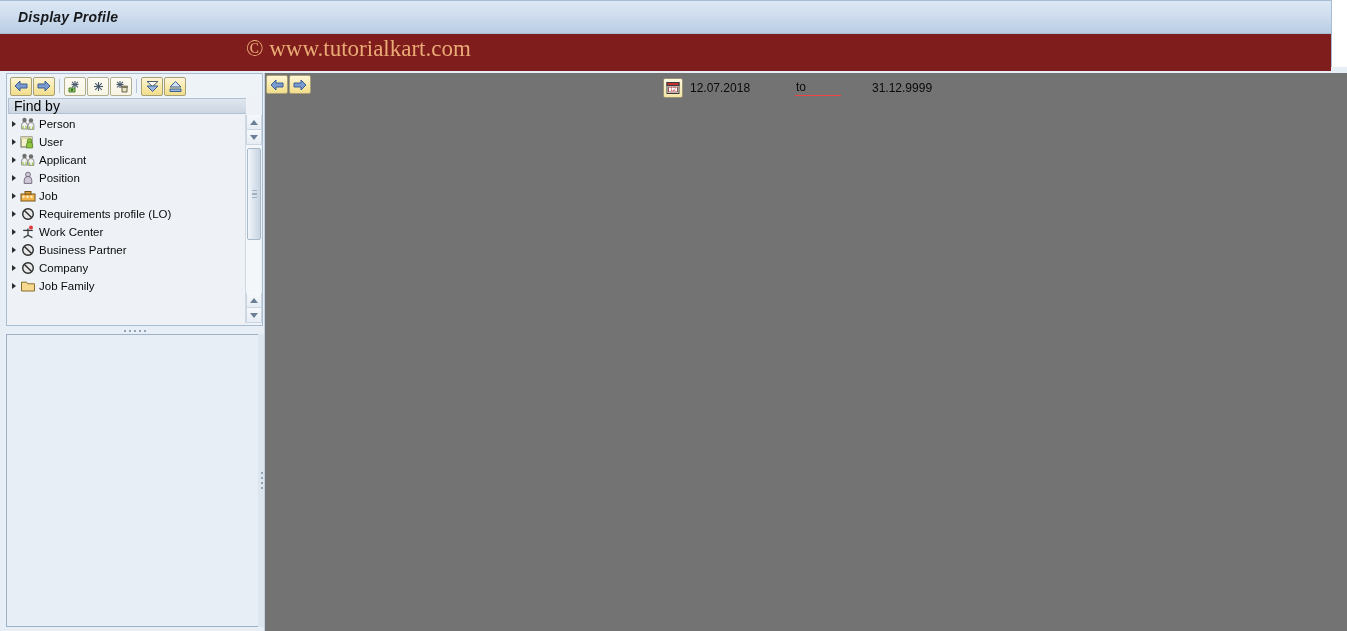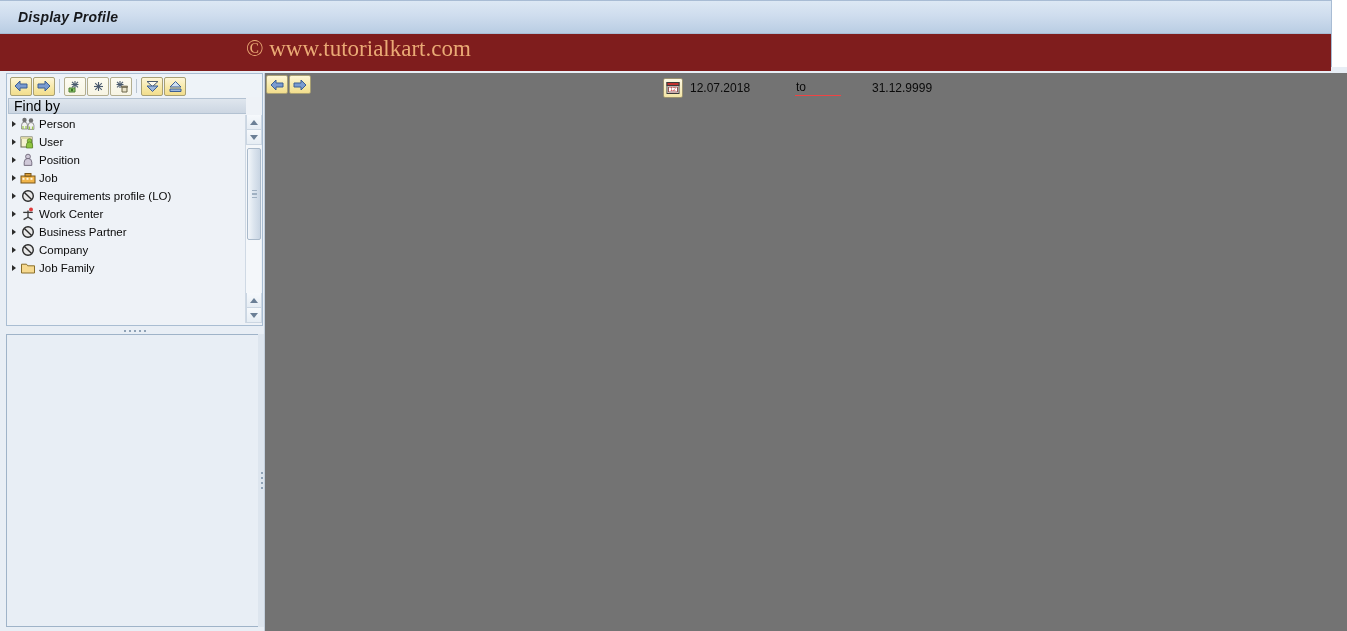--- a/index.html
+++ b/index.html
@@ -421,20 +421,34 @@
           <svg width="16" height="14" viewBox="0 0 16 14">
             <rect x="1" y="2" width="11" height="10" fill="#f5f2cf" stroke="#6b6b4f" stroke-width="1"></rect>
             <path d="M1 2 L12 2 L12 4 L1 4 z" fill="#dcd7a6"></path>
             <circle cx="9.5" cy="6" r="2.3" fill="#8fc441" stroke="#4e7a1d" stroke-width=".7"></circle>
             <path d="M6.4 13 v-3 a3.1 3.1 0 0 1 6.2 0 v3 z" fill="#8fc441" stroke="#4e7a1d" stroke-width=".7"></path>
           </svg>
         </span>
         <span class="tlabel">User</span>
       </div>
 
+      <div class="tree-row">
+        <span class="expander"></span>
+        <span class="ticon">
+          <svg width="16" height="14" viewBox="0 0 16 14">
+            <circle cx="4.5" cy="3" r="2.2" fill="#6f6f6f"></circle>
+            <path d="M1.6 12 v-4 a2.9 2.9 0 0 1 5.8 0 v4 z" fill="#f2f2f2" stroke="#7a7a7a" stroke-width=".8"></path>
+            <path d="M2.4 12 h1.2 v-3 h-1.2 z M5.4 12 h1.2 v-3 h-1.2 z" fill="#9bc84a"></path>
+            <circle cx="11" cy="3.4" r="2.2" fill="#6f6f6f"></circle>
+            <path d="M8.1 12.4 v-4 a2.9 2.9 0 0 1 5.8 0 v4 z" fill="#f2f2f2" stroke="#7a7a7a" stroke-width=".8"></path>
+            <path d="M8.9 12.4 h1.2 v-3 h-1.2 z M11.9 12.4 h1.2 v-3 h-1.2 z" fill="#9bc84a"></path>
+          </svg>
+        </span>
+        <span class="tlabel">Applicant</span>
+      </div>
 
       <div class="tree-row">
         <span class="expander"></span>
         <span class="ticon">
           <svg width="16" height="14" viewBox="0 0 16 14">
             <circle cx="8" cy="3.6" r="2.4" fill="#cfc8d8" stroke="#6d6577" stroke-width=".9"></circle>
             <path d="M4.2 12.4 v-3.2 a3.8 3.8 0 0 1 7.6 0 v3.2 z" fill="#cfc8d8" stroke="#6d6577" stroke-width=".9"></path>
           </svg>
         </span>
         <span class="tlabel">Position</span>

